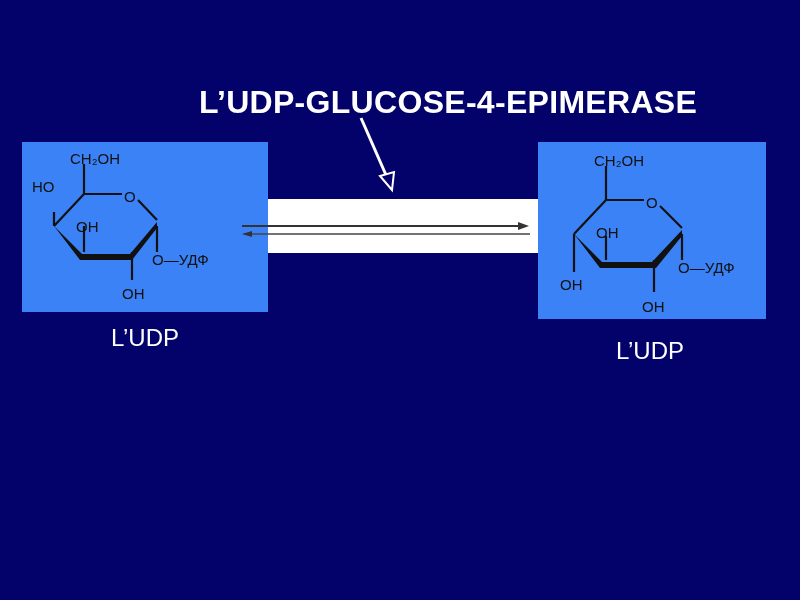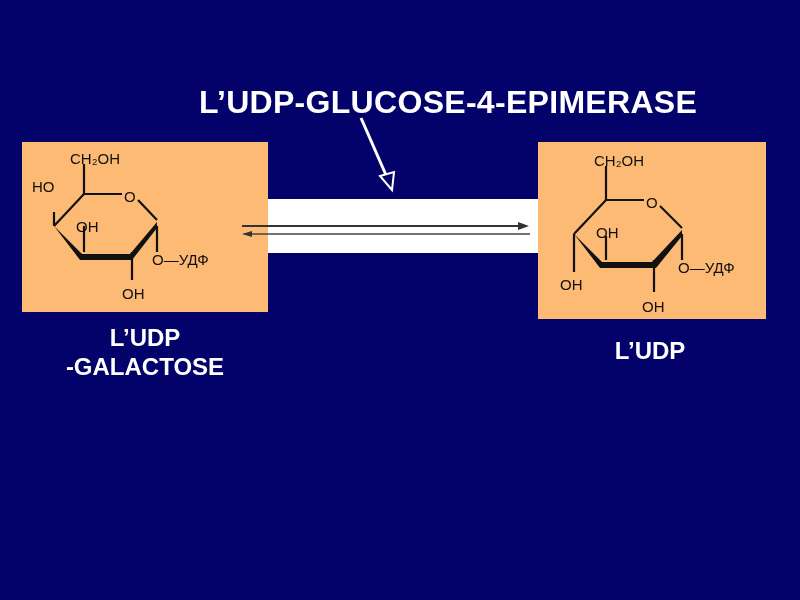--- a/index.html
+++ b/index.html
@@ -1,25 +1,25 @@
 <!DOCTYPE html>
 <html><head>
 <meta charset="utf-8">
 <style>
   html, body { margin:0; padding:0; }
   body { width:800px; height:600px; background:#02026a; position:relative; overflow:hidden;
          font-family:"Liberation Sans", sans-serif; }
   .title { position:absolute; left:0; width:800px; top:84px; text-align:center;
            color:#fff; font-weight:bold; font-size:32px; letter-spacing:0.3px;margin-left:48px; }
-  .box { position:absolute; background:#fdba74; }
+  .box { position:absolute; background:#3b82f6; }
   #left-box { left:22px; top:142px; width:246px; height:170px; }
   #right-box { left:538px; top:142px; width:228px; height:177px; }
   #strip { position:absolute; left:268px; top:199px; width:270px; height:54px; background:#fff; }
   #strip-left { position:absolute; left:238px; top:199px; width:30px; height:54px; background:#fff; }
-  .label { position:absolute; color:#fff; font-weight:bold; font-size:24px; text-align:center; line-height:29px; }
+  .label { position:absolute; color:#fff; font-weight:normal; font-size:24px; text-align:center; line-height:29px; }
   #left-label { left:30px; width:230px; top:323px; }
   #right-label { left:550px; width:200px; top:336px; }
   svg text { font-family:"Liberation Sans", sans-serif; }
   #overlay { position:absolute; left:0; top:0; }
 </style>
 </head>
 <body>
 
 <div class="title">L’UDP-GLUCOSE-4-EPIMERASE</div>
 
@@ -78,17 +78,16 @@
   <g>
     <line x1="242" y1="226" x2="526" y2="226" stroke="#333" stroke-width="2"></line>
     <polygon points="518,222 529,226 518,230" fill="#333"></polygon>
     <line x1="244" y1="234" x2="530" y2="234" stroke="#444" stroke-width="1.6"></line>
     <polygon points="252,231 242,234 252,237" fill="#333"></polygon>
   </g>
 </svg>
 
 <div class="label" id="left-label">
   <div>L’UDP</div>
-  <div>-GALACTOSE</div>
 </div>
 <div class="label" id="right-label">
   <div>L’UDP</div>
 </div>
 
 </body></html>

